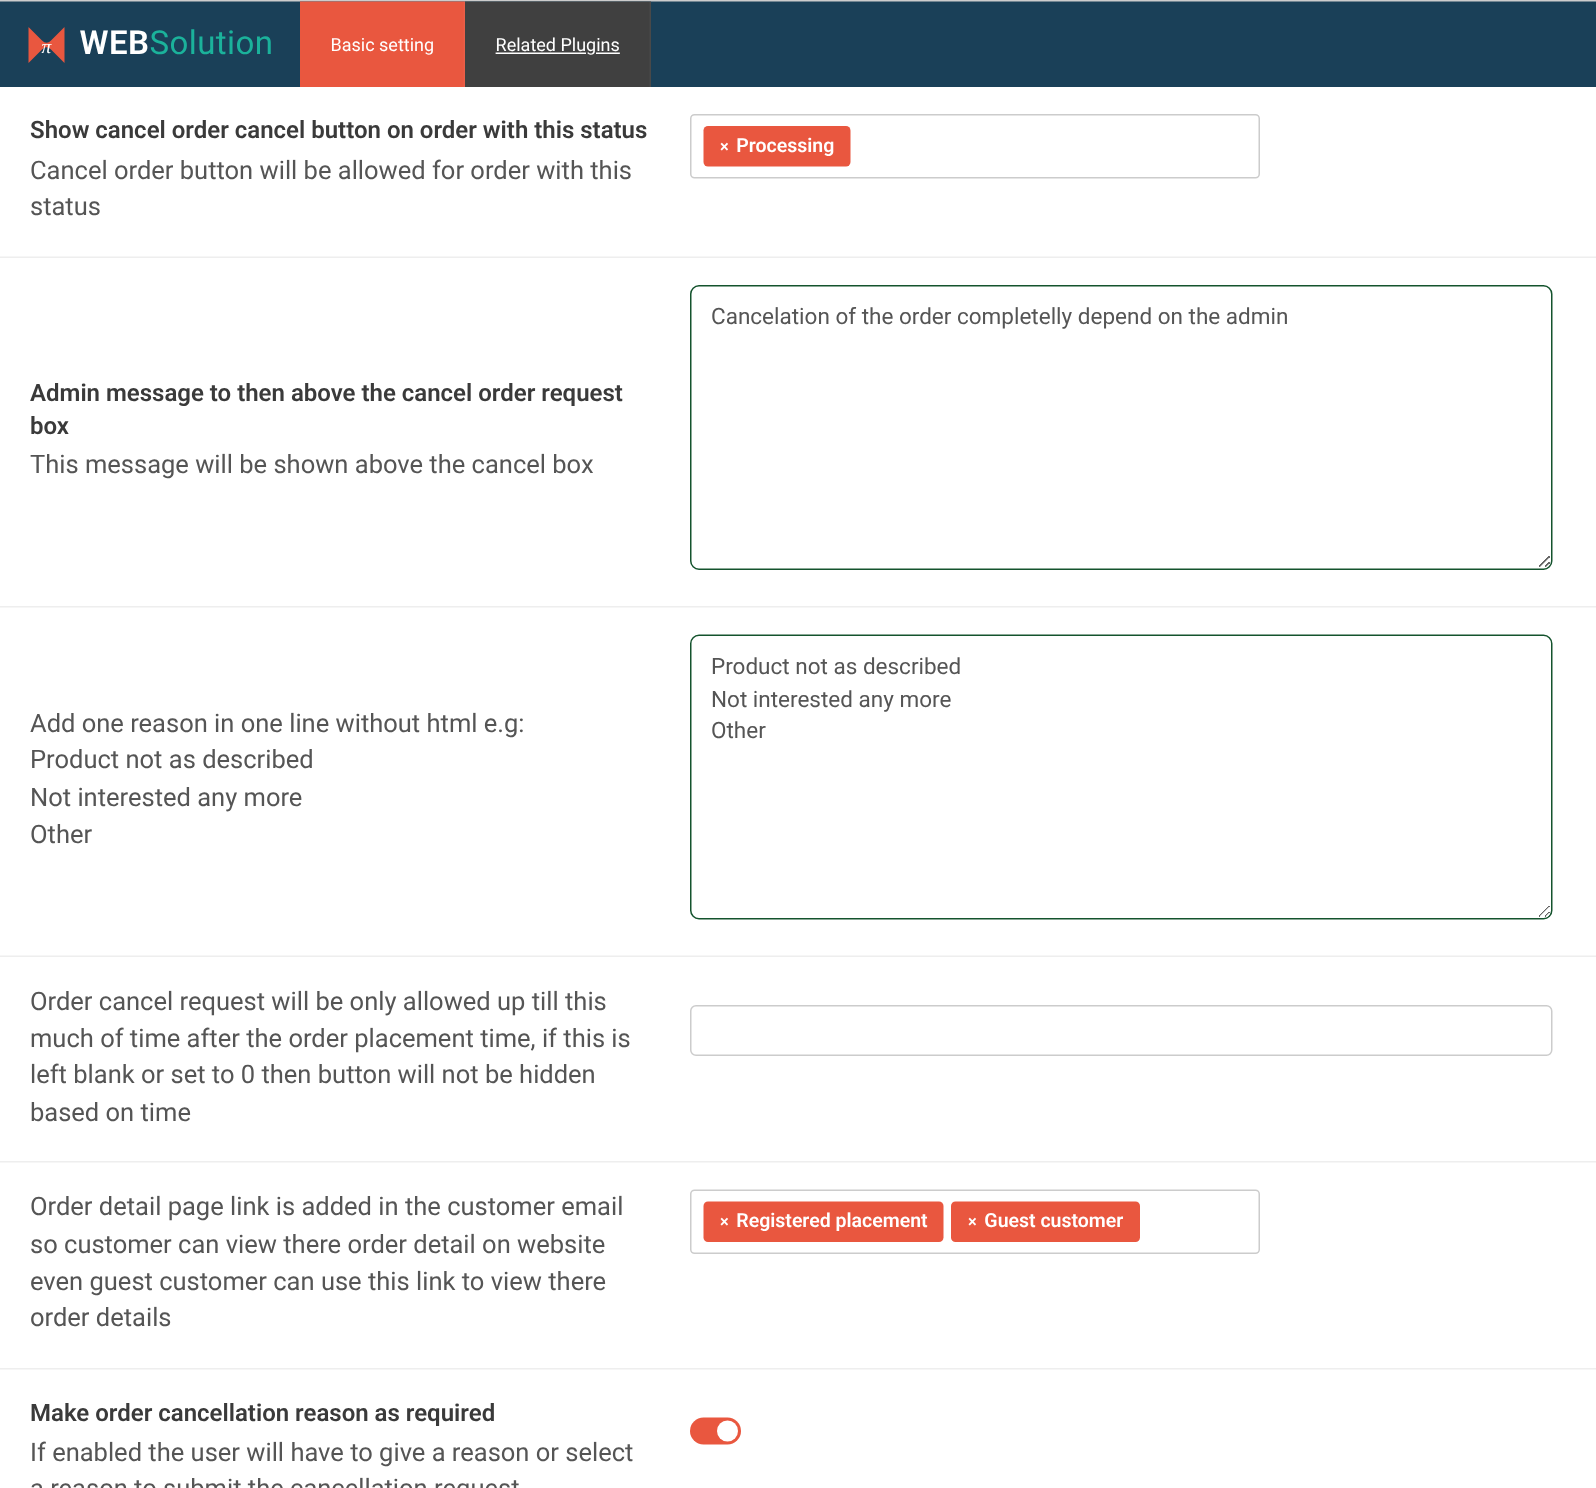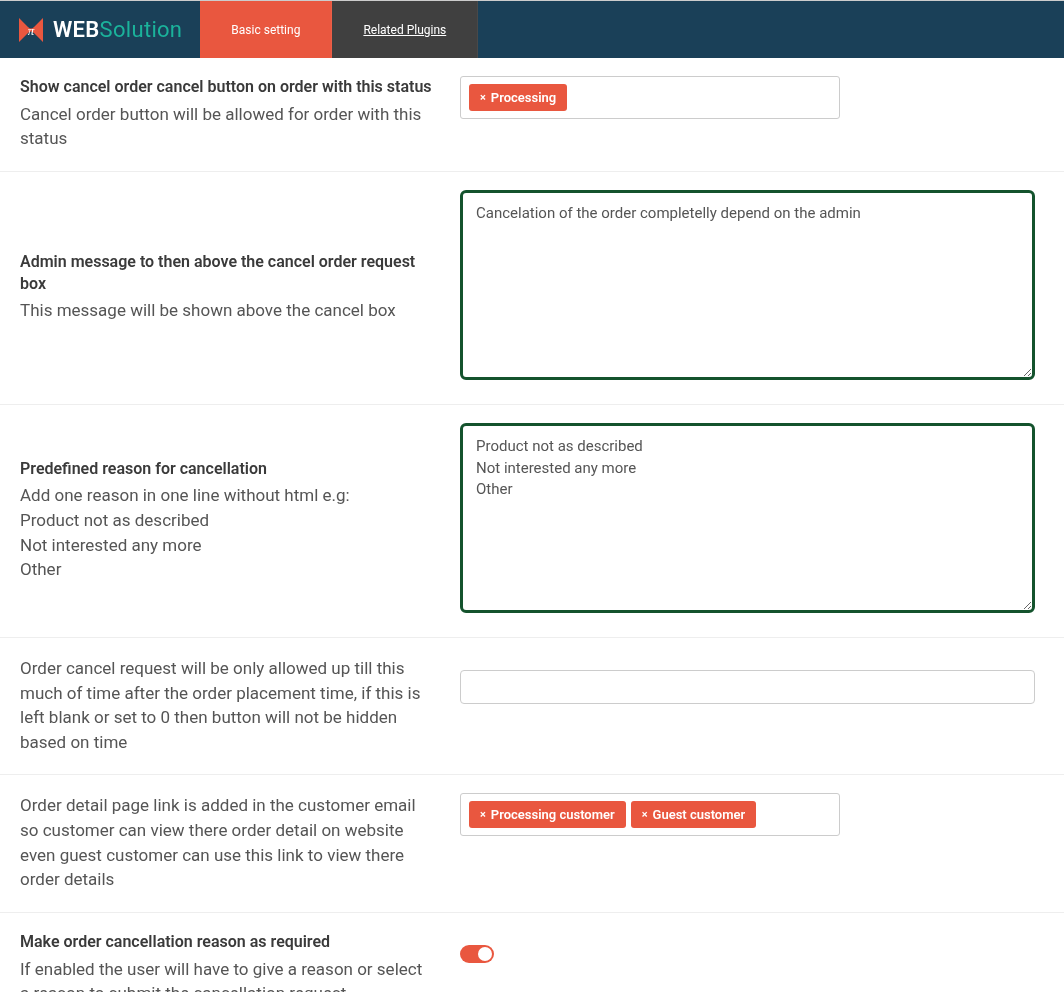--- a/index.html
+++ b/index.html
@@ -39,21 +39,21 @@
       color: #fff;
       letter-spacing: 0.3px;
     }
     .logo-text .sol {
       color: #1bb29b;
       font-weight: 400;
     }
     .tab {
       display: flex;
       align-items: center;
-      padding: 0 31px;
+      padding: 0 20px;
       color: #fff;
       font-size: 12px;
       cursor: pointer;
       border-right: 1px solid rgba(255,255,255,0.05);
     }
     .tab-basic { background: #e9573f; }
     .tab-related { background: #404040; text-decoration: underline; }
     .content {
       background: #fff;
       padding: 0;
@@ -111,21 +111,21 @@
       cursor: default;
     }
     .tag .x {
       font-size: 11px;
       cursor: pointer;
     }
     .textarea {
       width: 100%;
       max-width: 575px;
       min-height: 190px;
-      border: 3px solid #14532d;
+      border: 1px solid #14532d;
       border-radius: 6px;
       padding: 10px 13px;
       font-size: 15px;
       font-family: inherit;
       color: #555;
       resize: both;
       line-height: 1.45;
     }
     .text-input {
       width: 100%;
@@ -212,21 +212,20 @@
       <div class="section-title">Admin message to then above the cancel order request box</div>
       <div class="section-desc">This message will be shown above the cancel box</div>
     </div>
     <div class="right-col">
       <textarea class="textarea" style="">Cancelation of the order completelly depend on the admin</textarea>
     </div>
   </div>
 
   <div class="section section-textarea">
     <div class="left-col">
-      <div class="section-title">Predefined reason for cancellation</div>
       <div class="section-desc">
         <div>Add one reason in one line without html e.g:</div>
         <div>Product not as described</div>
         <div>Not interested any more</div>
         <div>Other</div>
       </div>
     </div>
     <div class="right-col">
       <textarea class="textarea" style="">Product not as described
 Not interested any more
@@ -244,21 +243,21 @@
   </div>
 
   <div class="section">
     <div class="left-col">
       <div class="section-desc">Order detail page link is added in the customer email so customer can view there order detail on website even guest customer can use this link to view there order details</div>
     </div>
     <div class="right-col">
       <div class="tag-input">
         <span class="tag">
           <span class="x">×</span>
-          <span>Processing customer</span>
+          <span>Registered placement</span>
         </span>
         <span class="tag">
           <span class="x">×</span>
           <span>Guest customer</span>
         </span>
       </div>
     </div>
   </div>
 
   <div class="section">

